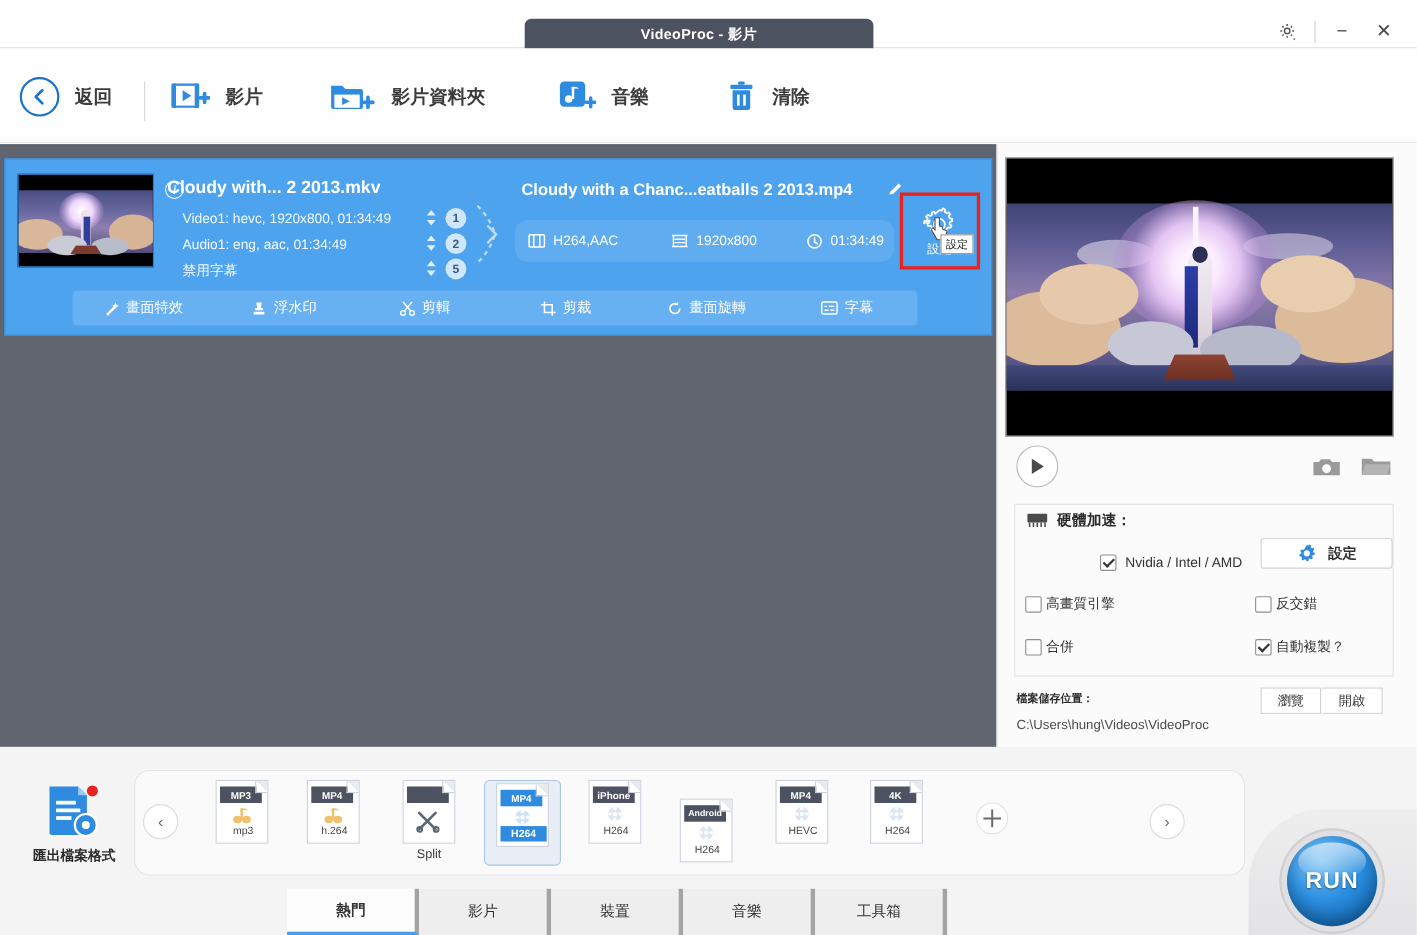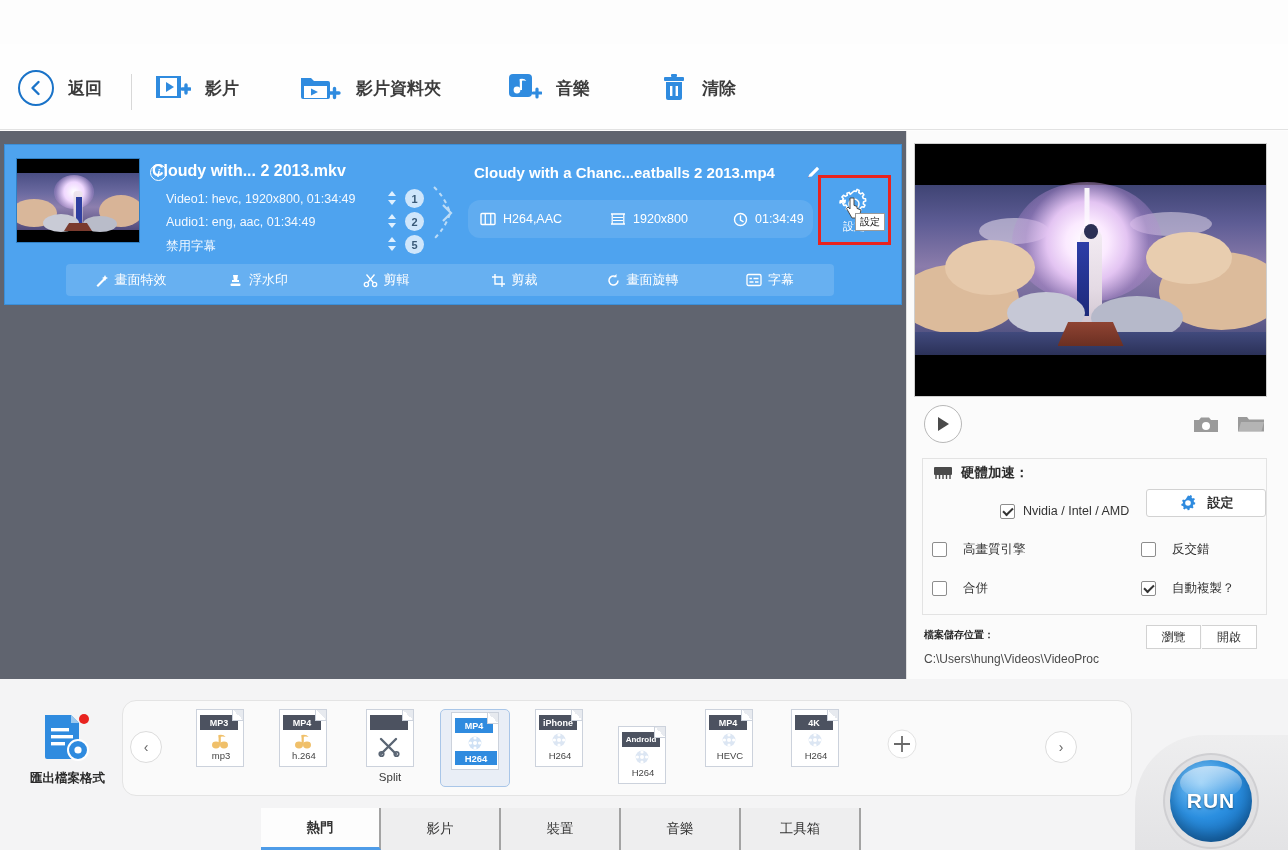--- a/index.html
+++ b/index.html
@@ -177,21 +177,21 @@
   .cbox { width:15px; height:15px; border:1.4px solid #8d8d8d; border-radius:2px; background:#fff;
       display:flex; align-items:center; justify-content:center; }
   .cbox.on::after { content:""; width:8px; height:4px; border-left:2px solid #333; border-bottom:2px solid #333;
       transform:rotate(-45deg) translate(1px,-1px); }
   .hw-lbl { font-size:12.5px; color:#333; white-space:nowrap; }
   .set-btn { position:absolute; left:1146px; top:489px; width:120px; height:28px;
       background:#ffffff; border:1px solid #d2d2d2; border-radius:3px;
       display:flex; align-items:center; justify-content:center; gap:11px; }
   .set-btn .lbl { font-size:13px; color:#333; font-weight:bold; }
 
-  .opt-item { position:absolute; display:flex; align-items:center; gap:16px; font-size:12.5px; color:#333; white-space:nowrap; }
+  .opt-item { position:absolute; display:flex; align-items:center; gap:4px; font-size:12.5px; color:#333; white-space:nowrap; }
   .oi1 { left:932px; top:541px; } .oi2 { left:1141px; top:541px; }
   .oi3 { left:932px; top:580px; } .oi4 { left:1141px; top:580px; }
 
   .save-title { position:absolute; left:924px; top:628px; font-size:10px; font-weight:bold; color:#2a2a2a; }
   .save-path { position:absolute; left:924px; top:652px; font-size:12px; color:#4a4a4a; }
   .sm-btn { position:absolute; top:625px; width:55px; height:24px; background:#fff; border:1px solid #d2d2d2;
       display:flex; align-items:center; justify-content:center; font-size:12px; color:#333; }
   .sb1 { left:1146px; } .sb2 { left:1202px; border-left:none; }
 
   
@@ -219,41 +219,56 @@
   .ptag.blue { background:#2f8bdf; }
   .pmid { position:absolute; left:0; top:22px; width:100%; display:flex; align-items:center; justify-content:center; }
   .pbot { position:absolute; left:3px; bottom:4px; width:42px; height:14px;
       font-size:9.5px; color:#454545; display:flex; align-items:center; justify-content:center; }
   .pbot.blue { background:#2f8bdf; color:#fff; font-weight:bold; }
   .plabel { font-size:11.5px; color:#3a3a3a; margin-top:4px; }
   .plus-ico { position:absolute; left:885px; top:727px; width:34px; height:34px; }
 
   
   .tabs { position:absolute; left:261px; top:808px; width:860px; height:42px; display:flex; }
-  .tab { width:120px; height:42px; background:#eeeeef; border-right:2px solid #a3a3a3;
+  .tab { width:120px; height:42px; background:#eeeeef; border-right:4px solid #a3a3a3;
       display:flex; align-items:center; justify-content:center; font-size:13.5px; color:#333; }
   .tab.active { background:#fdfdfd; border-bottom:3px solid #4e9ce8; font-weight:bold; }
 
   .run-pod { position:absolute; left:1135px; top:735px; width:153px; height:115px;
       background:linear-gradient(180deg,#eeeeef,#e3e3e5); border-top-left-radius:70px; }
   .run-btn { position:absolute; left:1170px; top:760px; width:82px; height:82px; border-radius:50%;
       background:radial-gradient(circle at 38% 28%, #7fc4f5 0%, #2b8fe0 45%, #0b5ca8 100%);
       box-shadow:0 0 0 5px #e0e0e2, 0 0 0 7px #cfcfd2, inset 0 -7px 14px rgba(0,0,0,.28);
       display:flex; align-items:center; justify-content:center;
       color:#fff; font-size:21px; font-weight:bold; letter-spacing:1px;
       text-shadow:0 1px 2px rgba(0,0,0,.45); }
   .run-btn::before { content:""; position:absolute; left:12%; top:7%; width:76%; height:42%;
       border-radius:50%; background:linear-gradient(180deg,rgba(255,255,255,.62),rgba(255,255,255,0)); }
   .run-lbl { position:relative; z-index:2; }
 </style>
 </head>
 <body>
 
 <div id="app">
 
+  <div class="titlebar">
+    <div class="title-tab">VideoProc - 影片</div>
+    <div class="win-controls">
+      <div class="win-btn">
+        <svg class="gear-sm" viewBox="0 0 24 24" fill="none" stroke="#555" stroke-width="1.6">
+          <circle cx="11" cy="11" r="3"></circle>
+          <path d="M11 3.5v2M11 16.5v2M3.5 11h2M16.5 11h2M5.7 5.7l1.4 1.4M14.9 14.9l1.4 1.4M16.3 5.7l-1.4 1.4M7.1 14.9l-1.4 1.4"></path>
+          <path d="M18 18.5l2 1.5-2 1z" fill="#555" stroke="none"></path>
+        </svg>
+      </div>
+      <div class="win-sep"></div>
+      <div class="win-btn">−</div>
+      <div class="win-btn">✕</div>
+    </div>
+  </div>
 
   <div class="toolbar">
     <div class="tb-item" style="left:18px;">
       <span class="ico-back">
         <svg width="20" height="20" viewBox="0 0 20 20">
             <path d="M12.5 4 L6.5 10 L12.5 16" stroke="#1a73c8" stroke-width="2.4" fill="none" stroke-linecap="round" stroke-linejoin="round"></path>
           </svg>
       </span>
       <span class="tb-label">返回</span>
     </div>

